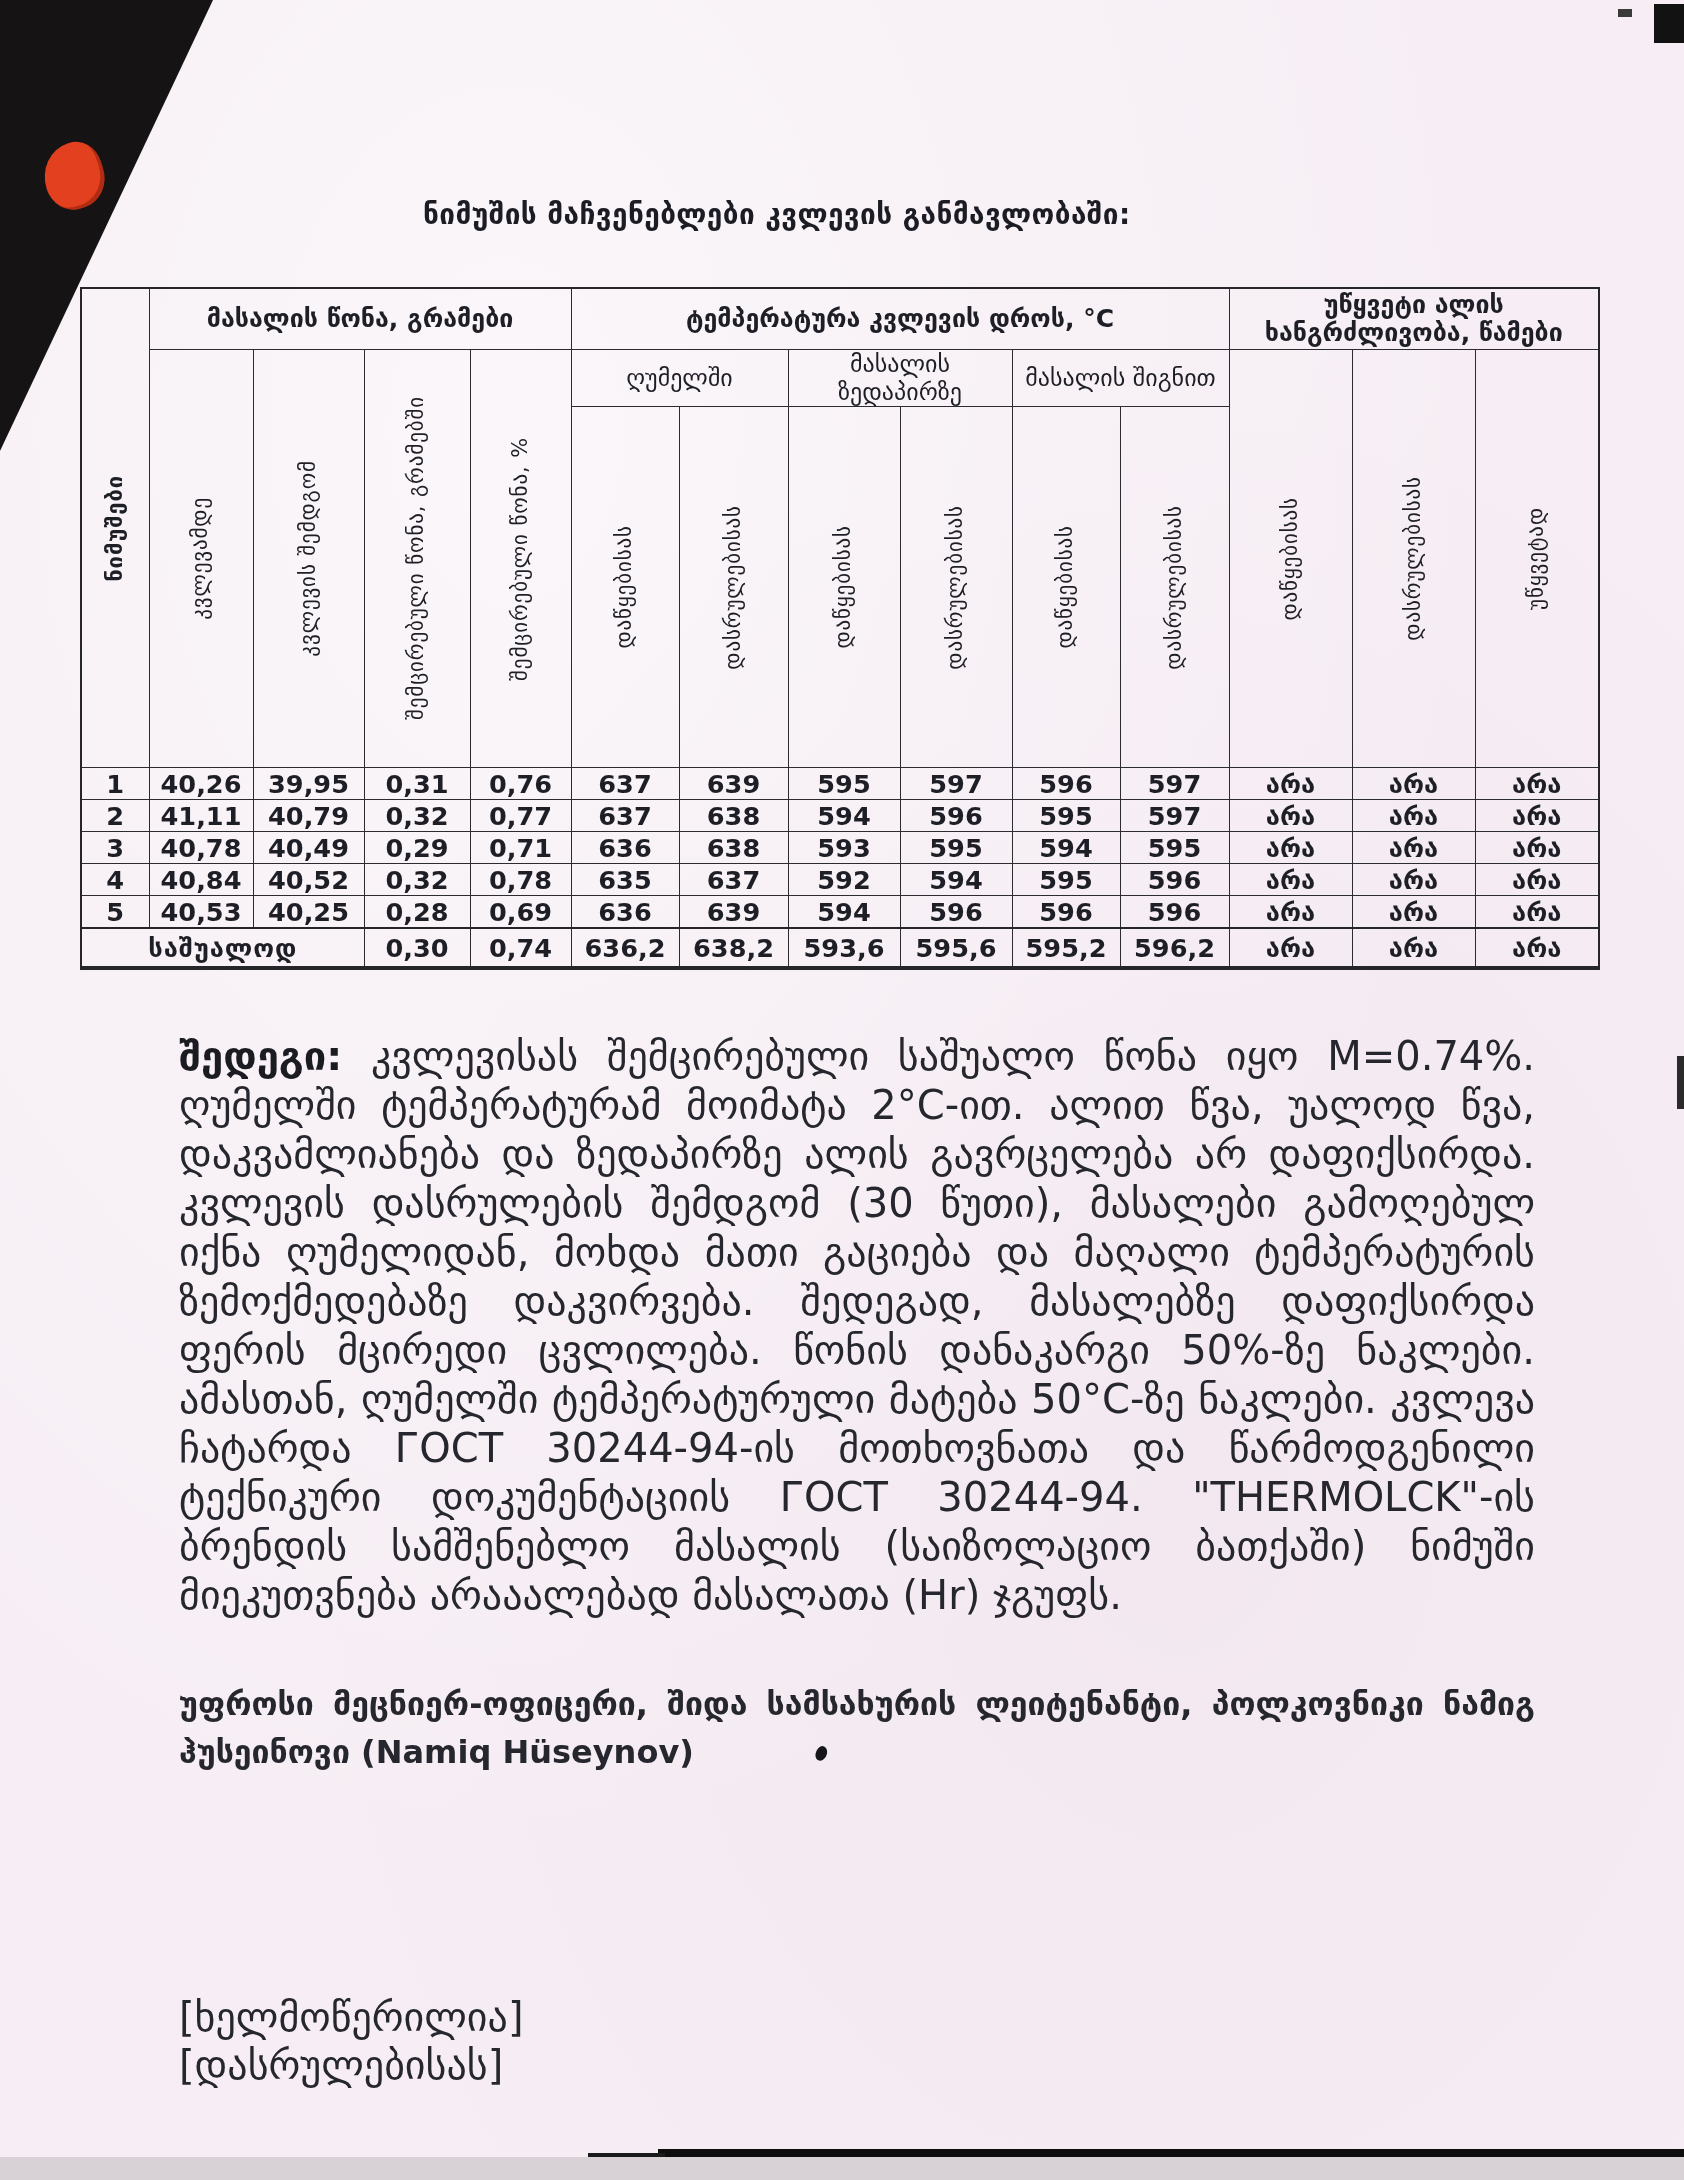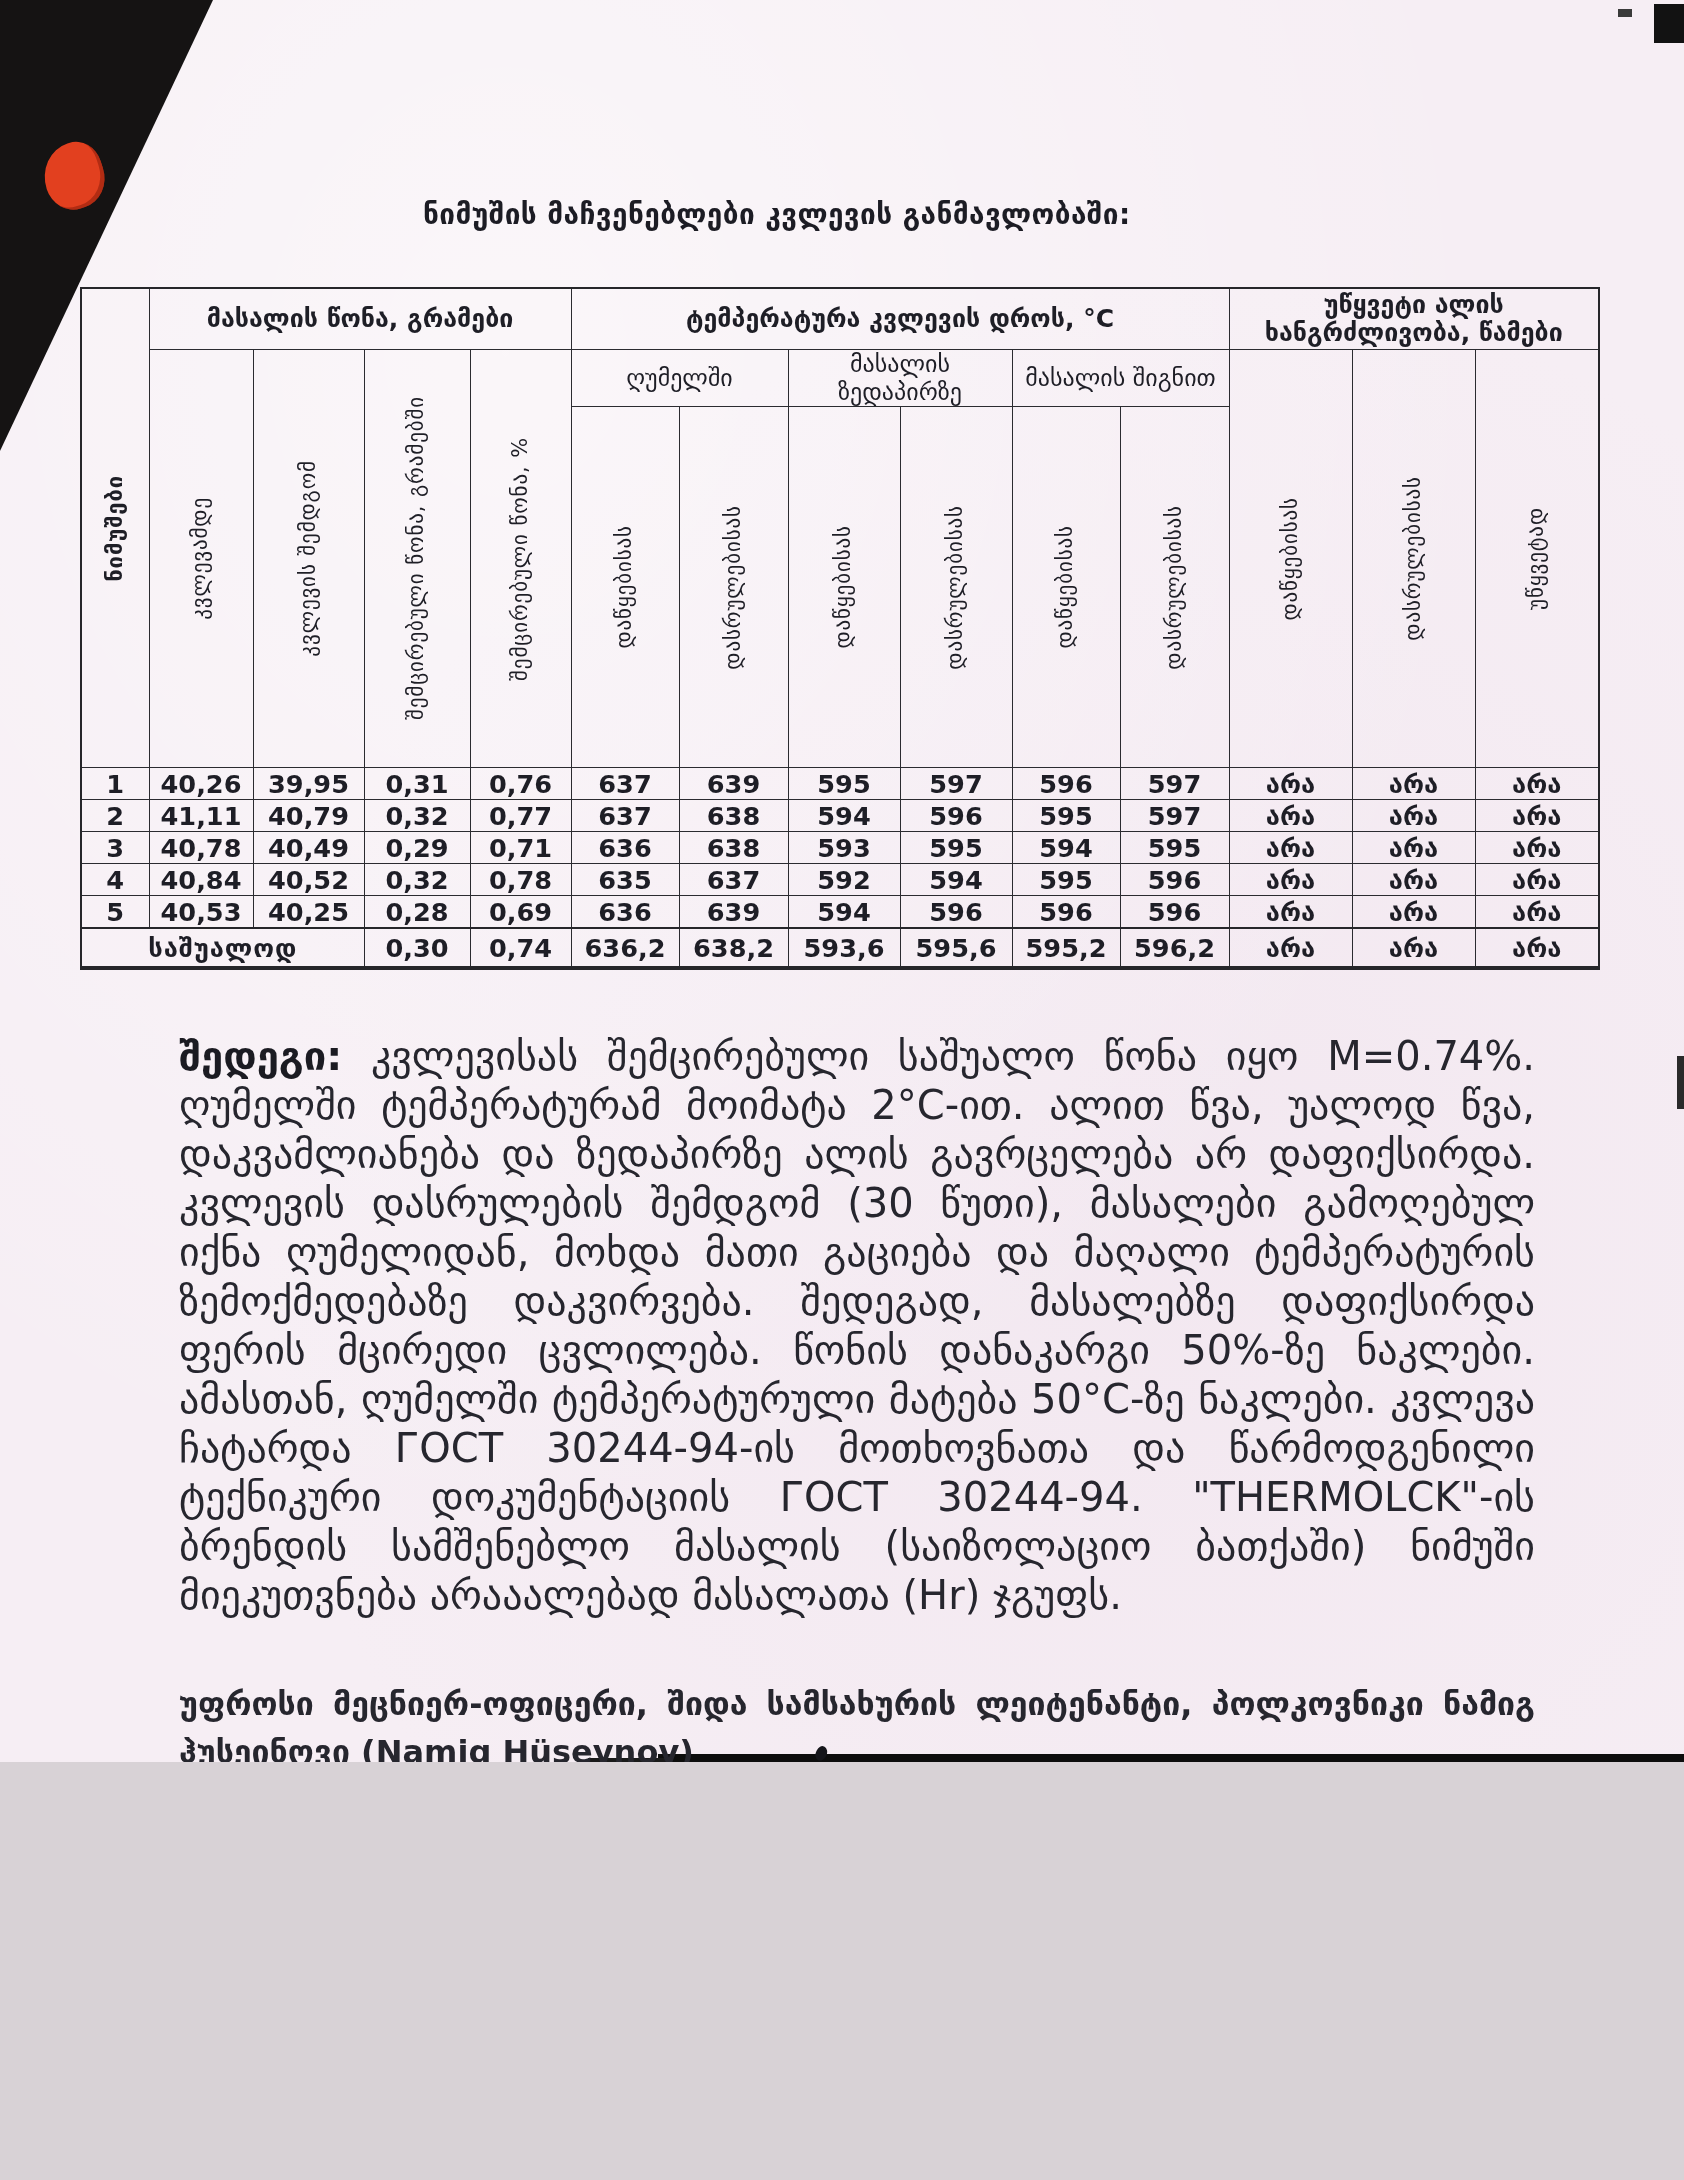--- a/index.html
+++ b/index.html
@@ -1,18 +1,18 @@
 <!DOCTYPE html>
 <html style="font-size:13.6px"><head>
 <meta charset="utf-8">
 <style>
   html,body{margin:0;padding:0;background:#d8d2d6;}
   .page{
     position:relative;
-    width:1685px;height:1762px;
+    width:1685px;height:2157px;
     background:#f6eef4;
     background-image:
       radial-gradient(ellipse at 30% 20%, rgba(255,255,255,.5), rgba(255,255,255,0) 60%),
       radial-gradient(ellipse at 70% 70%, rgba(236,220,233,.35), rgba(236,220,233,0) 55%);
     overflow:hidden;
     font-family:"DejaVu Sans", sans-serif;
     color:#26262e;
   }
   
   .corner-wedge{position:absolute;left:0;top:0;width:213px;height:451px;

